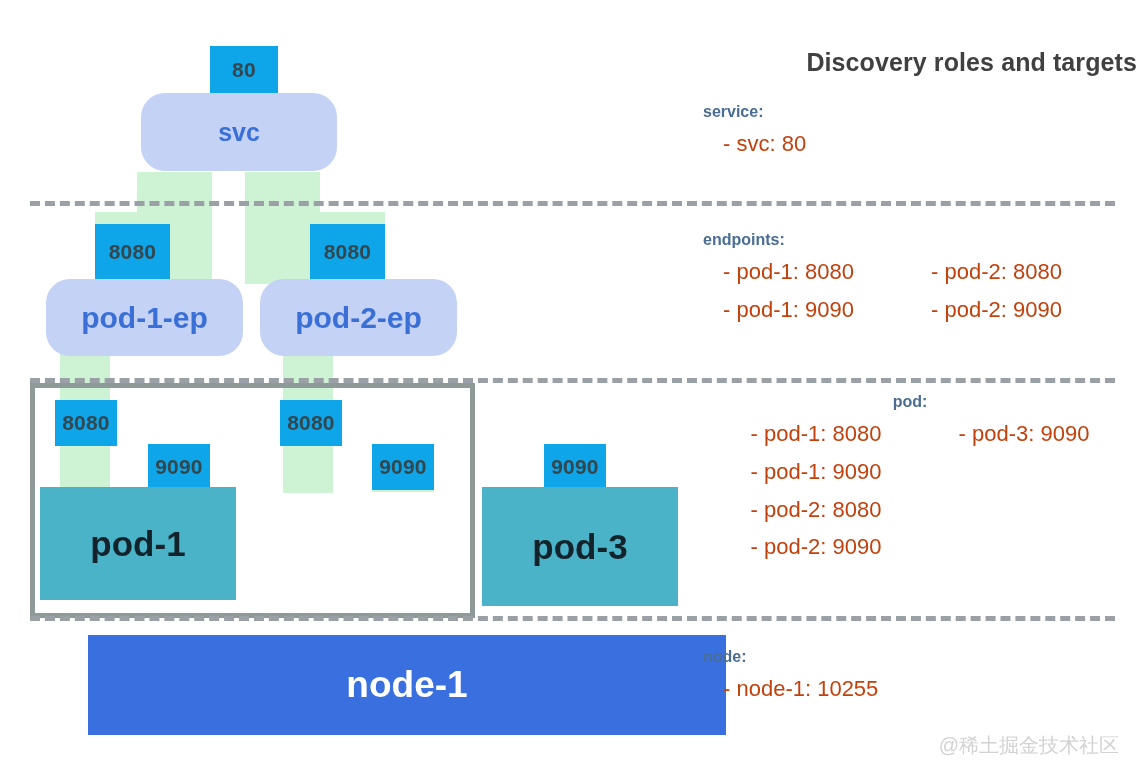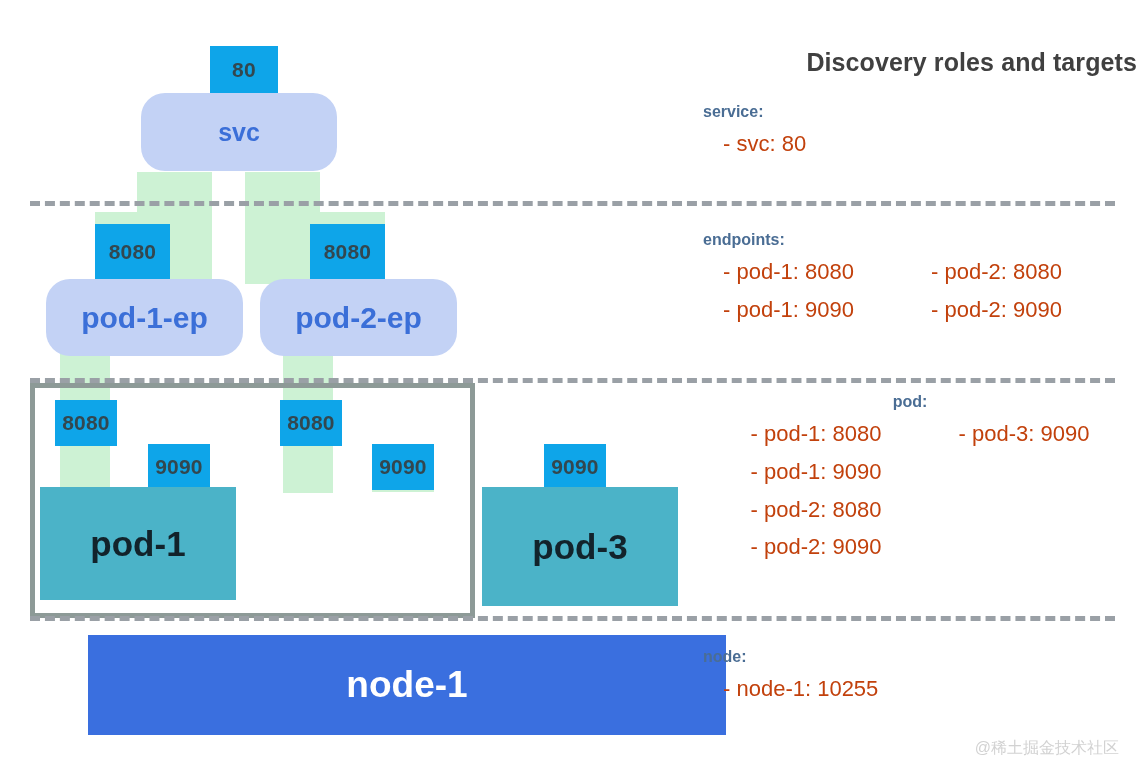--- a/index.html
+++ b/index.html
@@ -139,21 +139,21 @@
   }
   .legend-col.second .legend-item { min-width: 186px; }
   .legend-col.first .legend-item { min-width: 186px; }
 
   
   #watermark {
     position: absolute;
     right: 18px;
     bottom: 10px;
     color: #d2d2d2;
-    font-size: 16px;
+    font-size: 20px;
     font-weight: 400;
     z-index: 8;
   }
 </style>
 </head>
 <body>
 
 <div id="canvas">
 
   <div class="band" style="left:137px; top:172px; width:75px; height:112px;"></div>

